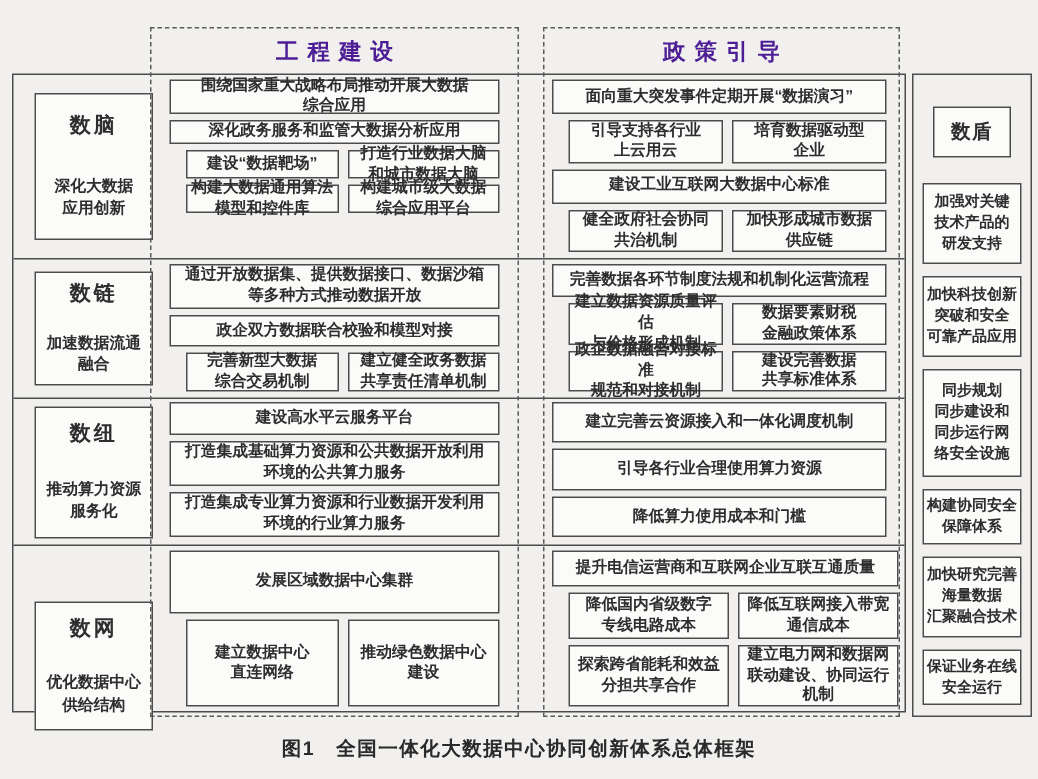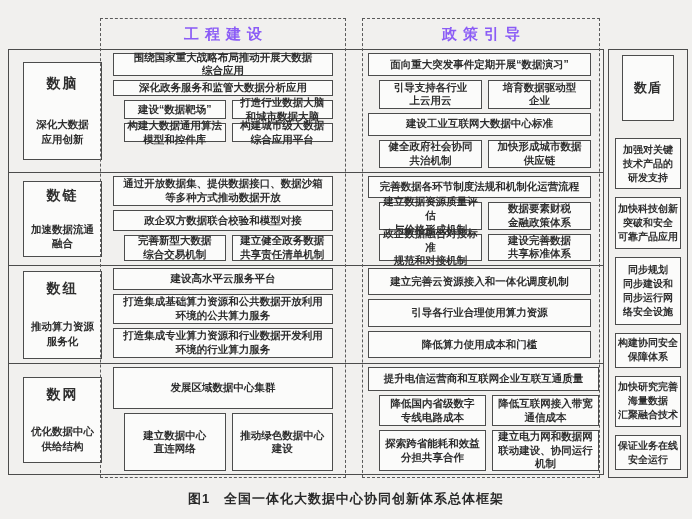--- a/index.html
+++ b/index.html
@@ -31,34 +31,34 @@
     position:absolute;left:14px;top:50%;transform:translateY(-50%);
     width:79px;
     border:1px solid #4c4c4c;background:#fbfbfa;
     display:flex;flex-direction:column;align-items:center;justify-content:space-evenly;
     text-align:center;
     gap:12px;
   }
   .row-0 .label-box{height:98px;}
   .row-1 .label-box{height:76px;}
   .row-2 .label-box{height:88px;}
-  .row-3 .label-box{height:86px;}
+  .row-3 .label-box{height:86px;margin-top:24px;}
   .label-title{font-size:14px;font-weight:bold;letter-spacing:2px;}
   .label-sub{font-size:10.5px;line-height:1.4;white-space:pre-line;font-weight:700;}
 
   
   .dcol{
     position:absolute;top:18px;height:460px;
     border:1px dashed #5a5a5a;
   }
   .dcol-eng{left:100px;width:246px;}
   .dcol-pol{left:362px;width:238px;}
   .col-head{
     height:30px;display:flex;align-items:center;justify-content:center;
-    font-size:15px;font-weight:bold;letter-spacing:6px;color:#8b5cf6;
+    font-size:15px;font-weight:bold;letter-spacing:6px;color:#4c1d95;
     padding-left:6px; 
   }
 
   
   .grp{
     position:absolute;display:flex;flex-direction:column;gap:4px;
   }
   .grp-even{}
   .bx{
     border:1px solid #4c4c4c;background:#fbfbfa;
@@ -74,21 +74,21 @@
   
   .shield{
     position:absolute;left:608px;top:49px;width:80px;height:429px;
     border:1px solid #4c4c4c;
     display:flex;flex-direction:column;align-items:center;
     padding:5px 6px 7px;gap:8px;
   }
   .shield-title{
     border:1px solid #4c4c4c;background:#fbfbfa;
     font-size:13px;font-weight:bold;letter-spacing:1px;
-    padding:23px 11px;margin-bottom:9px;
+    padding:7px 11px;margin-bottom:9px;margin-top:16px;
   }
   .shield-item{
     width:100%;
     border:1px solid #4c4c4c;background:#fbfbfa;
     display:flex;align-items:center;justify-content:center;
     text-align:center;font-size:10px;line-height:1.4;
     white-space:pre-line;font-weight:600;min-height:0;
   }
 
   .caption{

